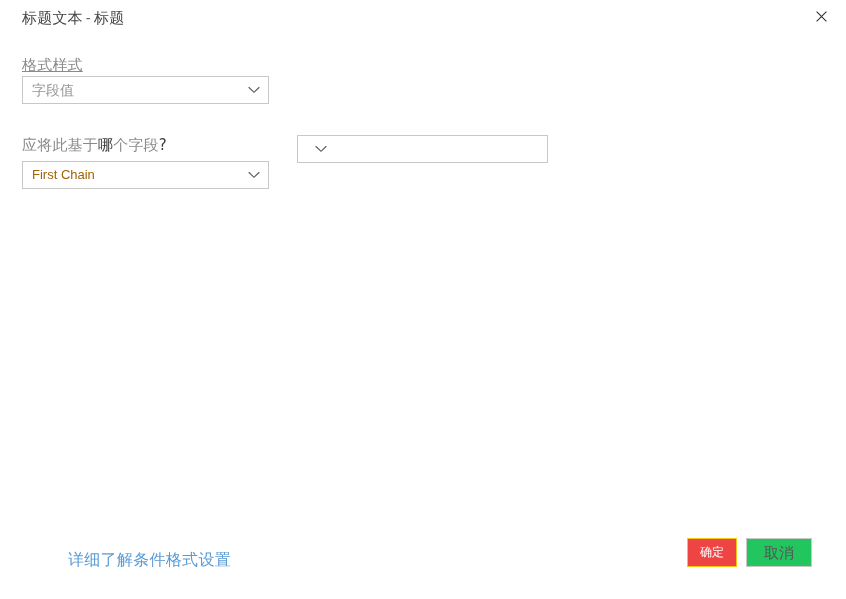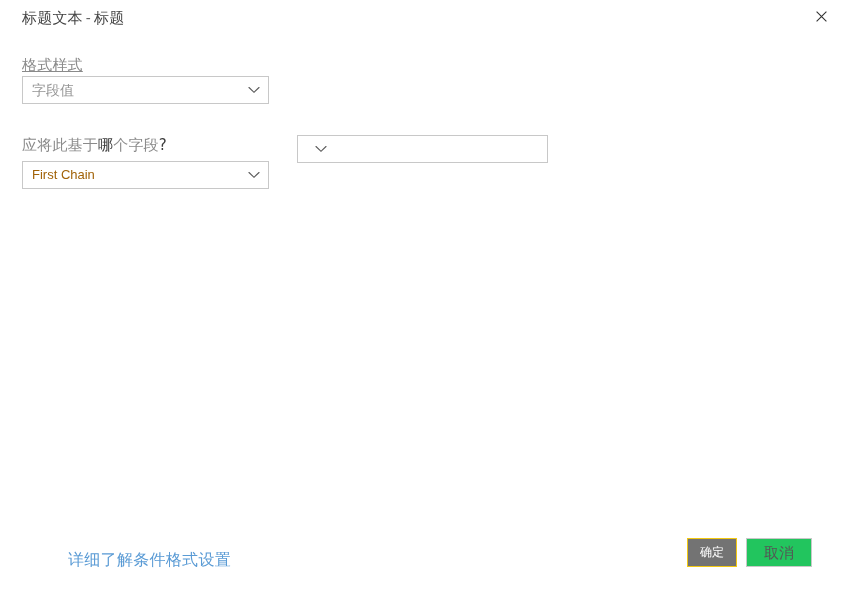--- a/index.html
+++ b/index.html
@@ -165,21 +165,21 @@
     padding: 0 12px;
     font-size: 12px;
     line-height: 27px;
     text-align: center;
     cursor: pointer;
     white-space: nowrap;
     border: 1px solid transparent;
     font-family: "Liberation Sans", "DejaVu Sans", sans-serif;
   }
   .btn-primary {
-    background: #737373;
+    background: #ef4444;
     border-color: #f2c811;
     color: #ffffff;
     min-width: 50px;
   }
   .btn-secondary {
     background: #22c55e;
     border-color: #c8c8c8;
     color: #555555;
     min-width: 66px;
     font-size: 15px;

